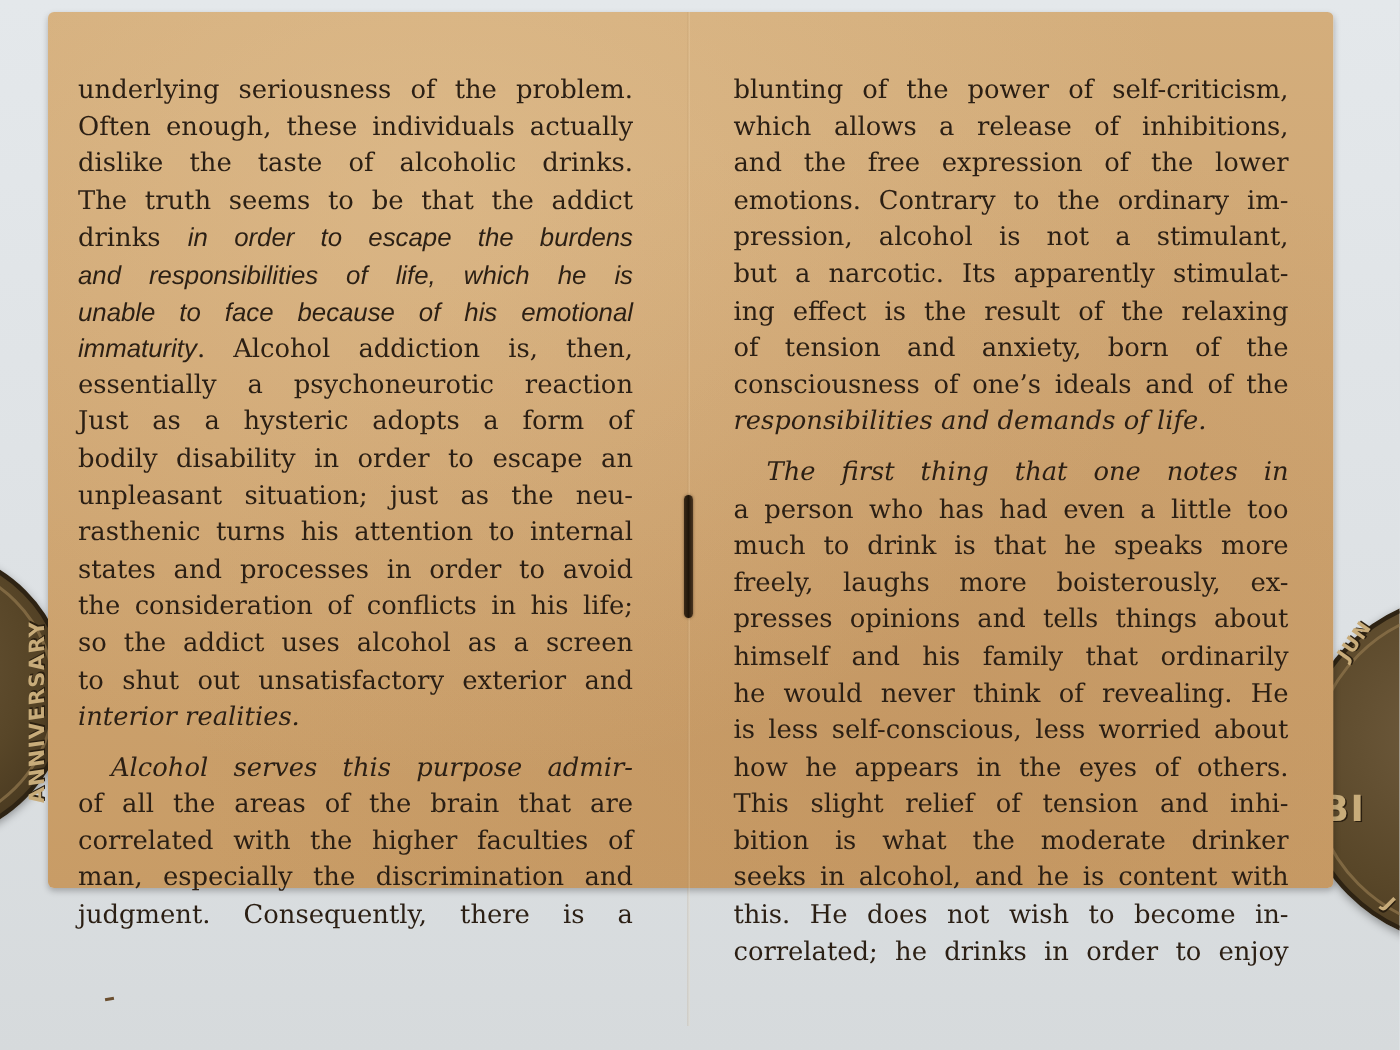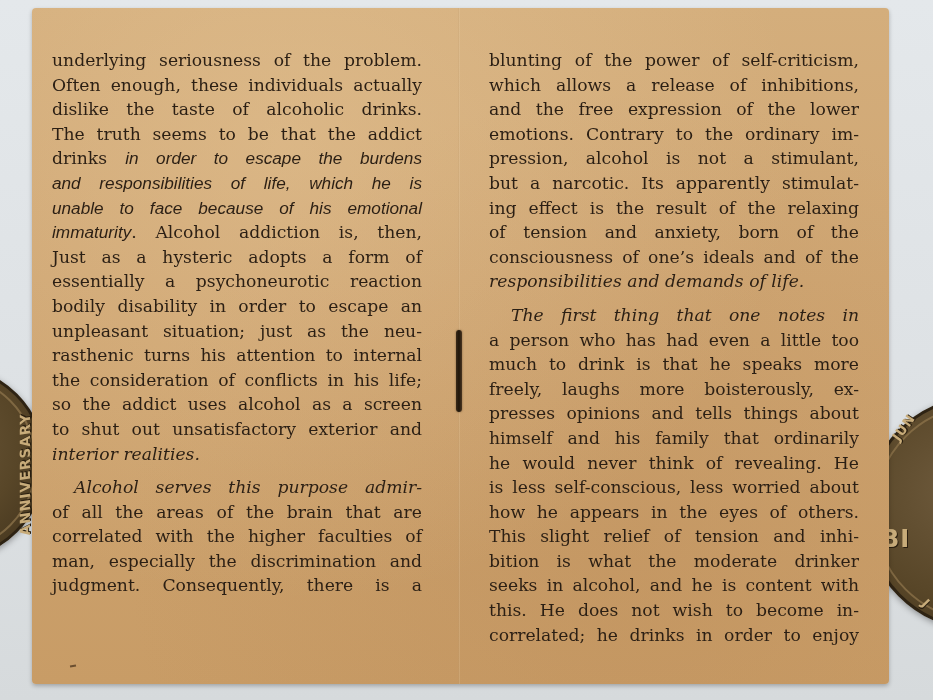--- a/index.html
+++ b/index.html
@@ -79,21 +79,21 @@
       top: 198px;
       font-size: 13px;
       transform: rotate(45deg);
     }
 
     .paper {
       position: absolute;
       left: 32px;
       top: 8px;
       width: 857px;
-      height: 676px;
+      height: 584px;
       background:
         radial-gradient(ellipse at 30% 20%, rgba(235,205,160,0.35), transparent 60%),
         radial-gradient(ellipse at 70% 80%, rgba(180,130,80,0.25), transparent 60%),
         linear-gradient(180deg, #d4ae7c 0%, #cfa673 40%, #c89c66 100%);
       border-radius: 4px;
       box-shadow: 0 2px 4px rgba(0,0,0,0.25);
     }
     .fold {
       position: absolute;
       left: 426px;
@@ -184,25 +184,26 @@
   <div class="column col-left">
     <div>
       <span class="line">underlying seriousness of the problem.</span>
       <span class="line">Often enough, these individuals actually</span>
       <span class="line">dislike the taste of alcoholic drinks.</span>
       <span class="line">The truth seems to be that the addict</span>
       <span class="line"><span>drinks </span><em>in order to escape the burdens</em></span>
       <span class="line"><em>and responsibilities of life, which he is</em></span>
       <span class="line"><em>unable to face because of his emotional</em></span>
       <span class="line"><em>immaturity</em><span>. Alcohol addiction is, then,</span></span>
+      <span class="line">essentially a psychoneurotic reaction</span>
       <span class="line">Just as a hysteric adopts a form of</span>
-      <span class="line">essentially a psychoneurotic reaction</span>
       <span class="line">bodily disability in order to escape an</span>
       <span class="line">unpleasant situation; just as the neu-</span>
       <span class="line">rasthenic turns his attention to internal</span>
+      <span class="line">states and processes in order to avoid</span>
       <span class="line">the consideration of conflicts in his life;</span>
       <span class="line">so the addict uses alcohol as a screen</span>
       <span class="line">to shut out unsatisfactory exterior and</span>
       <span class="line last">interior realities.</span>
     </div>
     <div class="para-gap"></div>
     <div>
       <span class="line indent">Alcohol serves this purpose admir-</span>
       <span class="line">of all the areas of the brain that are</span>
       <span class="line">correlated with the higher faculties of</span>

